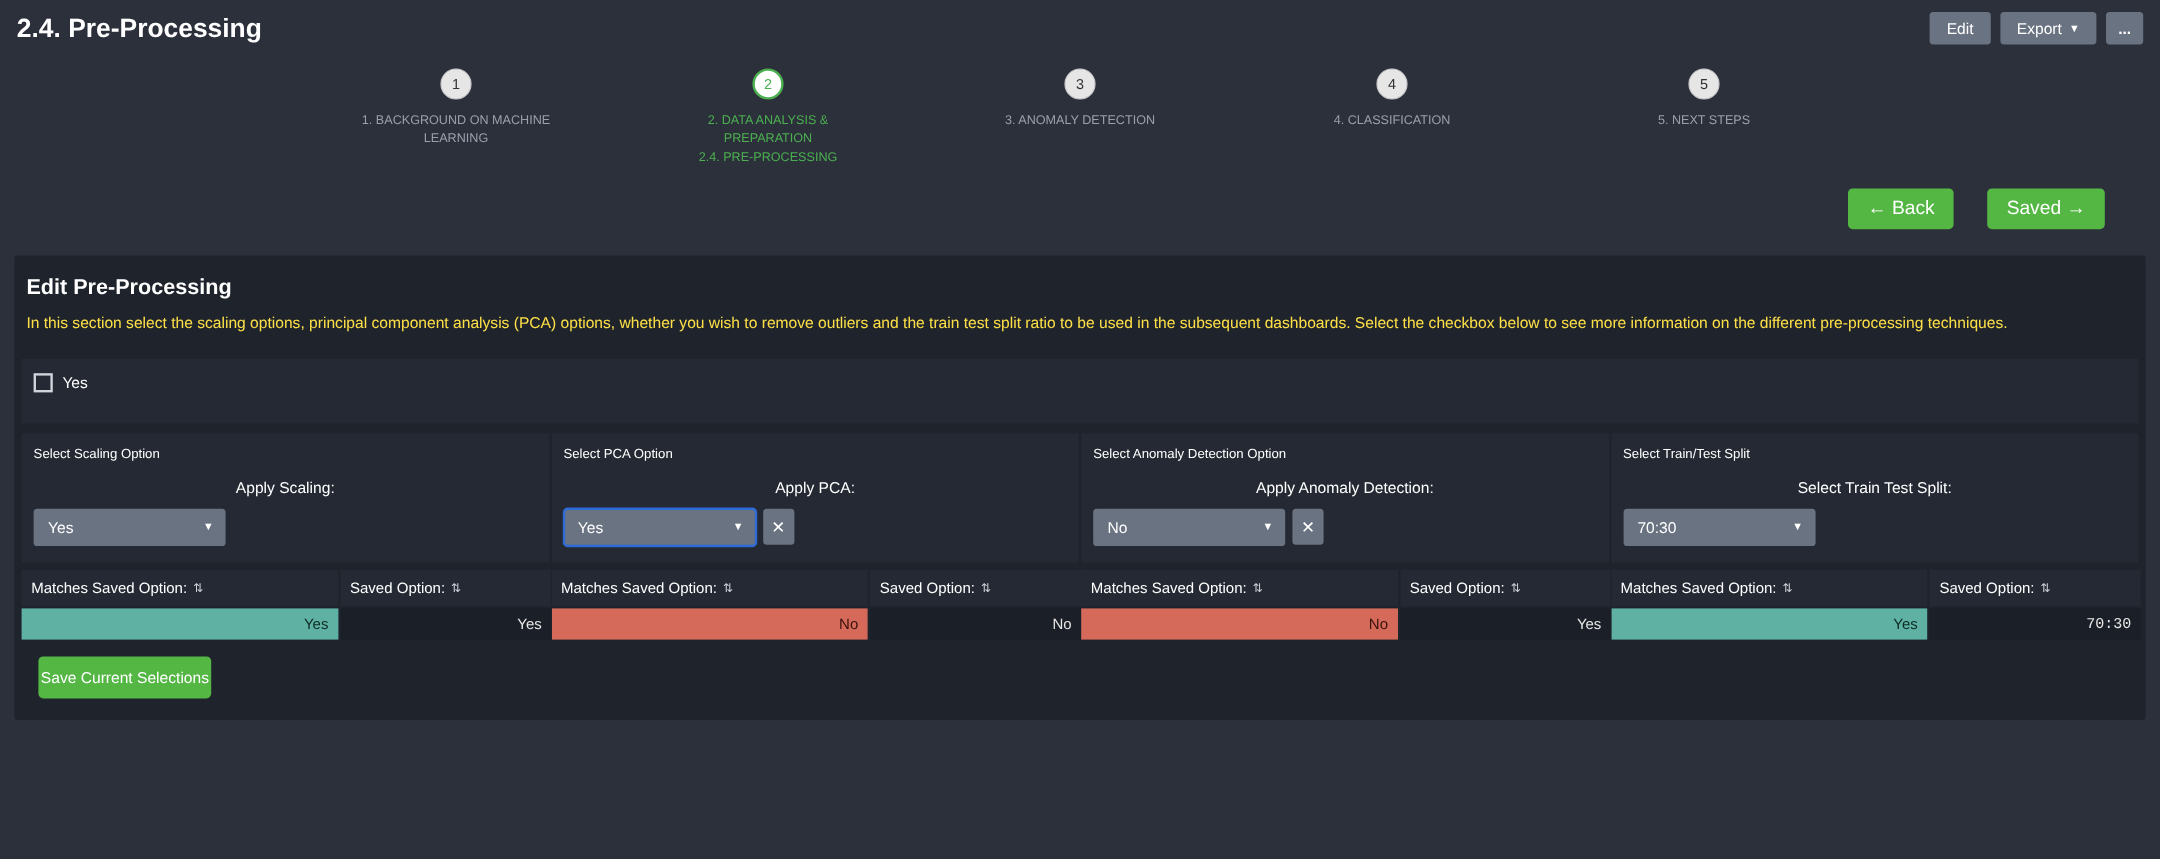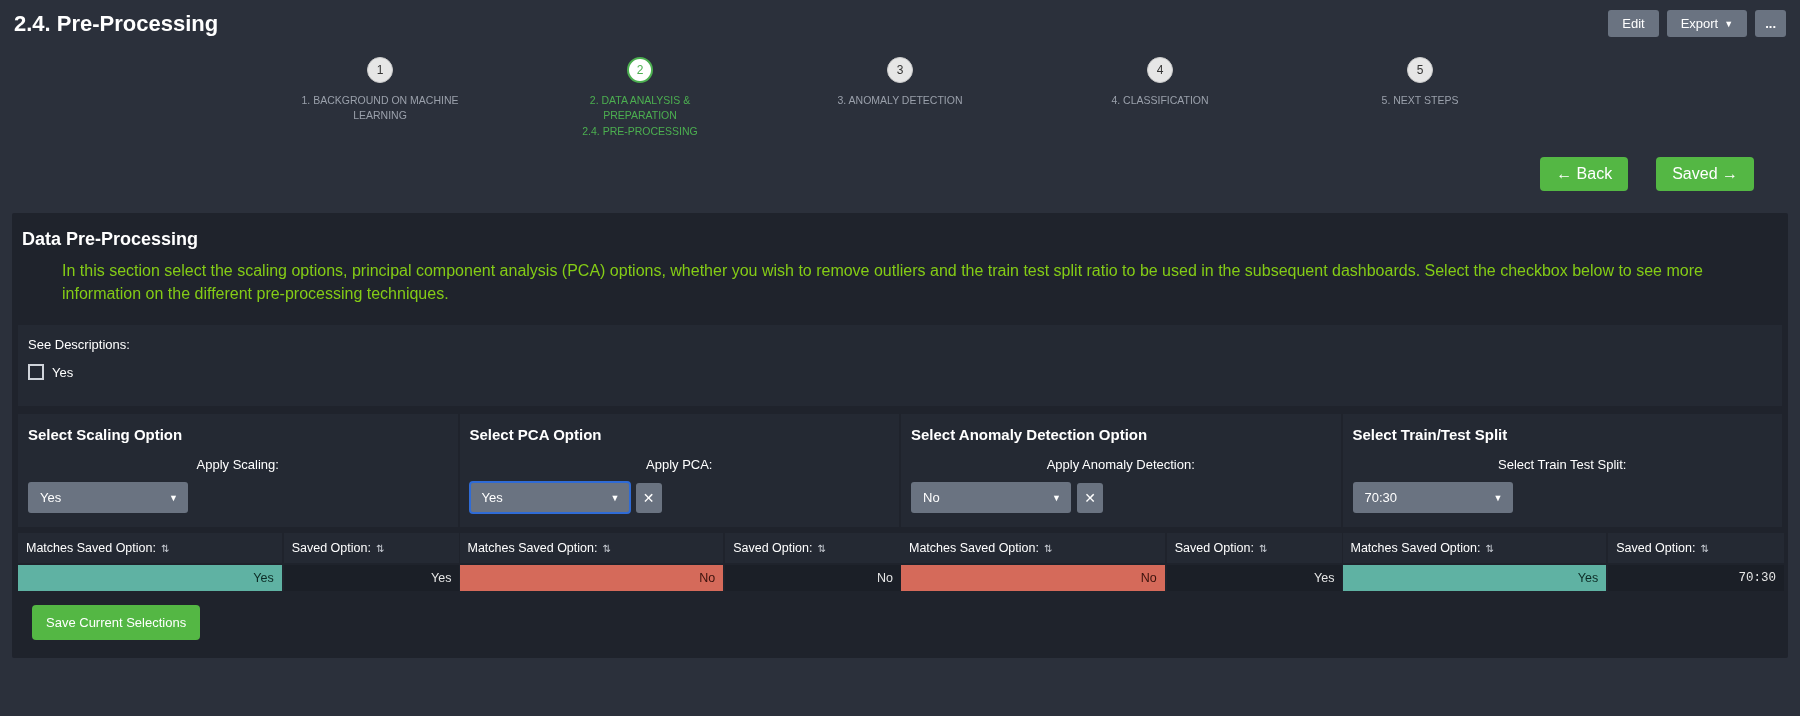--- a/index.html
+++ b/index.html
@@ -105,21 +105,21 @@
 
   
   .panel {
     margin:8px 12px 0 12px;
     background:#1f232c;
     border-radius:2px;
     padding:0 0 18px 0;
   }
   .panel-header { padding:16px 10px 10px 10px; }
   .panel-title { font-size:18px; font-weight:700; color:#fff; margin-bottom:10px; }
-  .panel-desc { font-size:16px; color:#84cc16; line-height:1.4;margin-left:40px; }
+  .panel-desc { font-size:13px; color:#fde047; line-height:1.4; }
 
   .desc-block {
     background:#242933;
     margin:10px 6px 0 6px;
     padding:12px 10px 26px 10px;
   }
   .desc-label { font-size:13px; color:#fff; margin-bottom:12px; }
   .checkbox-row { display:flex; align-items:center; gap:8px; }
   .chk {
     width:16px; height:16px;
@@ -134,21 +134,21 @@
   .option-grid {
     display:grid;
     grid-template-columns: repeat(4, 1fr);
     gap:2px;
     margin:8px 6px 0 6px;
   }
   .option-card {
     background:#242933;
     padding:12px 10px 14px 10px;
   }
-  .card-title { color:#fff; font-size:15px; margin-bottom:14px;font-weight:bold; }
+  .card-title { color:#fff; font-size:11px; margin-bottom:14px; }
   .card-sub { color:#fff; font-size:13px; margin-bottom:10px;text-align:center; }
   .select-wrap { display:flex; align-items:center; gap:6px; }
   .select {
     background:#6a7381;
     color:#fff;
     border:none;
     border-radius:3px;
     padding:8px 28px 8px 12px;
     font-size:13px;
     min-width:160px;
@@ -199,21 +199,21 @@
   .mcell.bad { background:#d56a5a; color:#3a120c; }
   .mcell.plain { background:#1b1f27; color:#e6e6e6; }
   .mcell.mono { font-family:"Courier New",monospace; }
 
   
   .save-row { margin:14px 0 0 20px; }
   .save-btn {
     background:#54b744;
     color:#fff;
     border:none;
-    padding:10px 14px;
+    padding:10px 2px;
     border-radius:4px;
     font-size:13px;
     cursor:pointer;
   }
 </style>
 </head>
 <body>
 
 <div class="header-row">
   <div class="page-title">2.4. Pre-Processing</div>
@@ -252,26 +252,25 @@
   </div>
 
 <div class="nav-row">
   <button class="nav-btn">← Back</button>
   <button class="nav-btn">Saved →</button>
 </div>
 
 <div class="panel">
 
   <div class="panel-header">
-    <div class="panel-title">Data Pre-Processing</div>
+    <div class="panel-title">Edit Pre-Processing</div>
     <div class="panel-desc">In this section select the scaling options, principal component analysis (PCA) options, whether you wish to remove outliers and the train test split ratio to be used in the subsequent dashboards. Select the checkbox below to see more information on the different pre-processing techniques.</div>
   </div>
 
   <div class="desc-block">
-    <div class="desc-label">See Descriptions:</div>
     <div class="checkbox-row">
       <span class="chk"></span>
       <span class="chk-label">Yes</span>
     </div>
   </div>
 
   <div class="option-grid" id="option-grid">
       <div class="option-card">
         <div class="card-title">Select Scaling Option</div>
         <div class="card-sub">Apply Scaling:</div>

